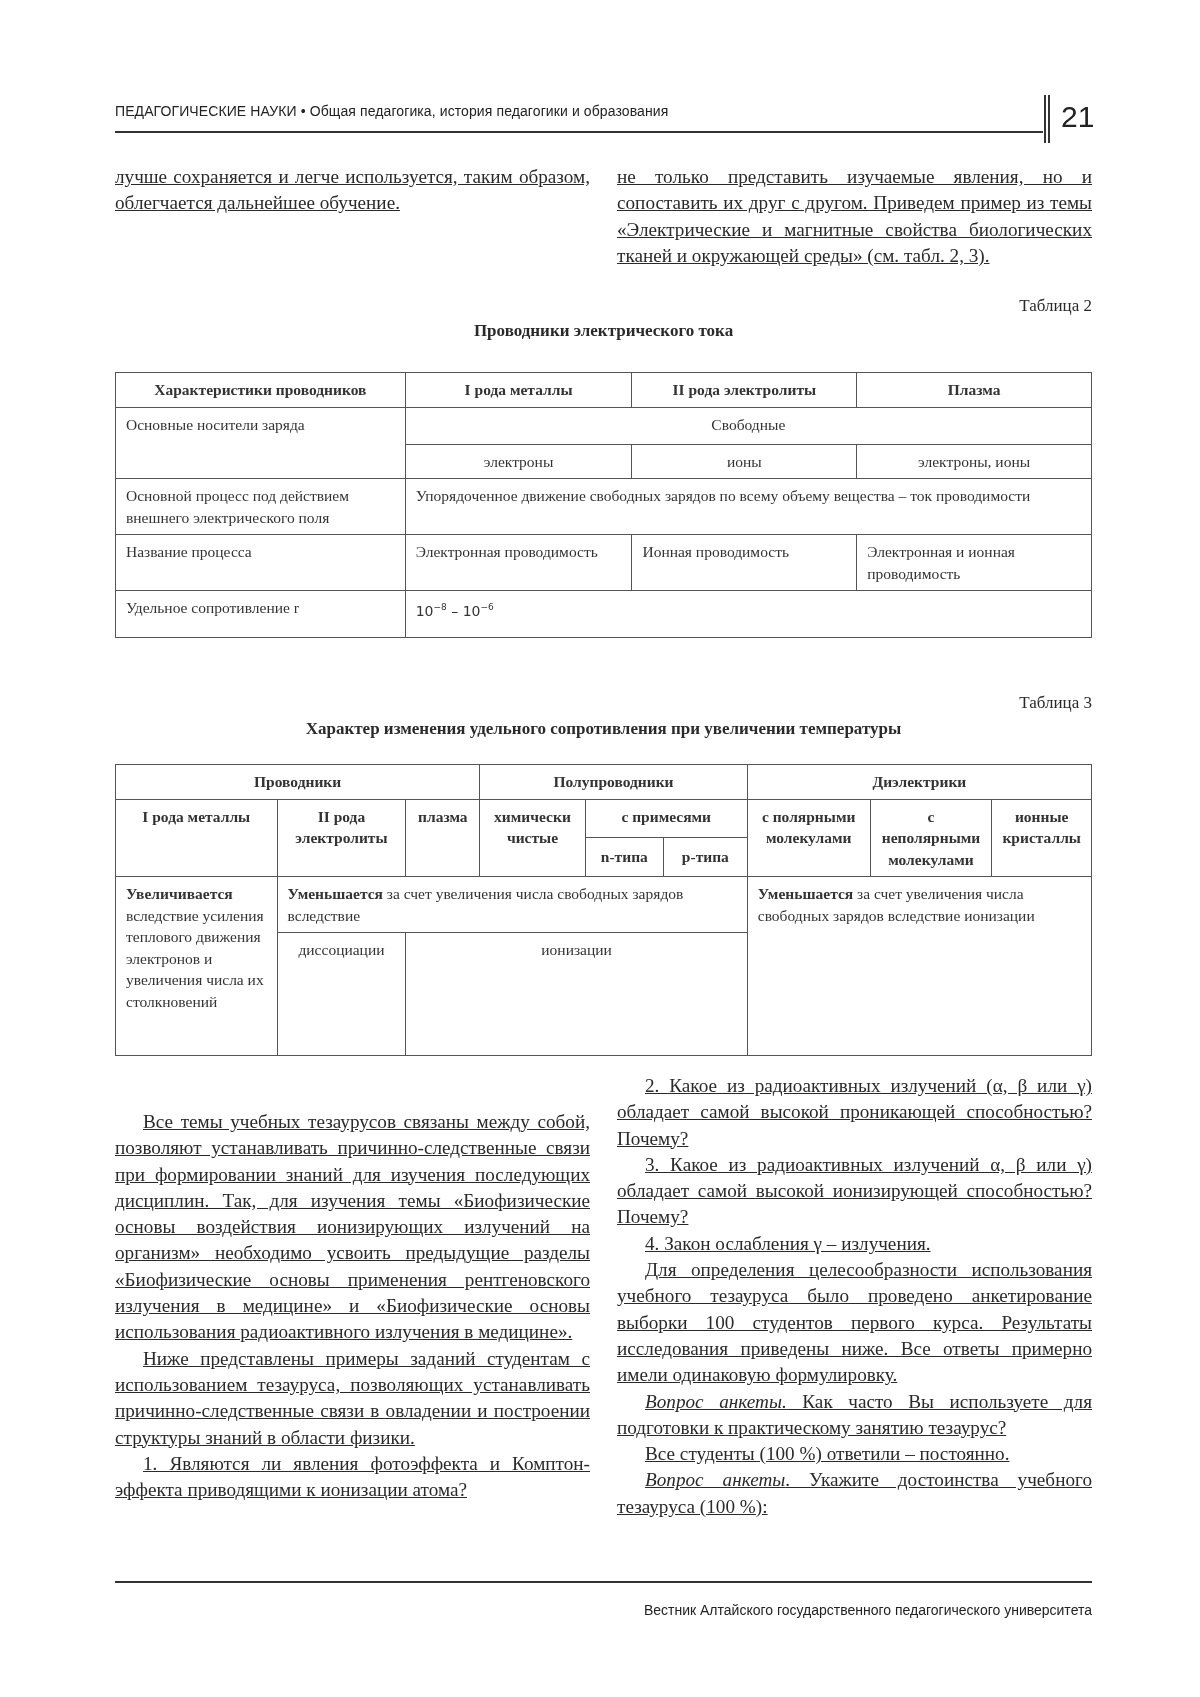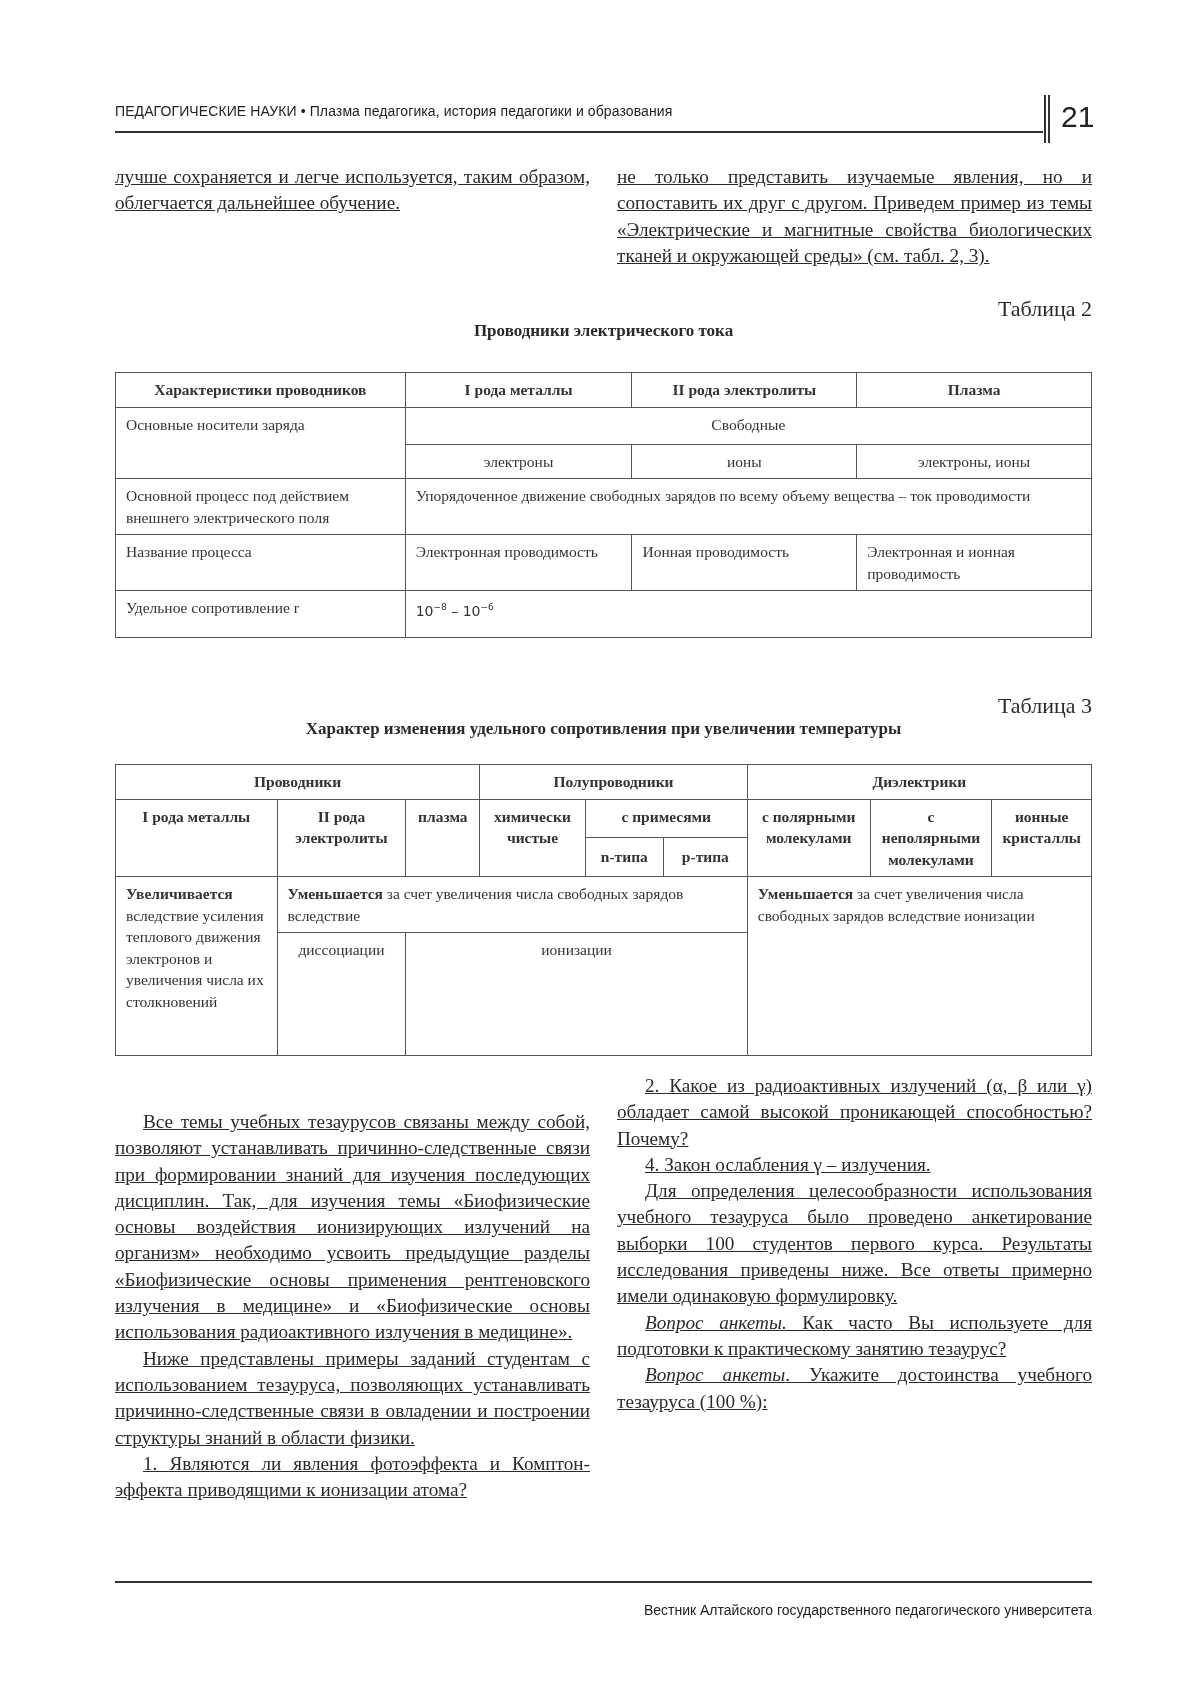--- a/index.html
+++ b/index.html
@@ -14,40 +14,40 @@
   .page-num { position: absolute; left: 1061px; top: 100px; font-size: 30px; color: #222; }
 
   
   .col { position: absolute; width: 475px; font-size: 19.2px; line-height: 26.3px; text-align: justify; text-decoration: underline; }
   .col p { margin: 0; }
   .col p.ind { text-indent: 28px; }
   .col-left { left: 115px; }
   .col-right { left: 617px; }
   .it { font-style: italic; }
 
-  .table-label { position: absolute; right: 108px; font-size: 22px; }
+  .table-label { position: absolute; right: 108px; font-size: 17px; }
   .table-title { position: absolute; left: 115px; width: 977px; text-align: center; font-size: 17px; font-weight: bold; }
 
   table.t { position: absolute; left: 115px; width: 977px; border-collapse: collapse; font-size: 15.5px; line-height: 21.5px; }
   table.t td { border: 1.5px solid #555; padding: 6px 10px; vertical-align: top; color: #333; }
   table.t td.c { text-align: center; }
   table.t td.b { font-weight: bold; }
   table.t td.mid { vertical-align: middle; }
   .sup { font-family: "DejaVu Sans", sans-serif; font-size: 14px; }
   .sup sup { font-size: 9px; }
 
   
   .foot-rule { position: absolute; left: 115px; top: 1581px; width: 977px; height: 2px; background: #333; }
   .foot-text { position: absolute; right: 108px; top: 1602px; font-size: 14px; color: #222; }
 </style>
 </head>
 <body>
 
 <div class="running-head sans">
-  <span>ПЕДАГОГИЧЕСКИЕ НАУКИ</span><span> • </span><span>Плазма педагогика, история педагогики и образования</span>
+  <span>ПЕДАГОГИЧЕСКИЕ НАУКИ</span><span> • </span><span>Общая педагогика, история педагогики и образования</span>
 </div>
 <div class="head-rule"></div>
 <div class="head-bars"></div>
 <div class="page-num sans">21</div>
 
 <div class="col col-left serif" style="top:164px;">
   <p>лучше сохраняется и легче используется, таким образом, облегчается дальнейшее обучение.</p>
 </div>
 <div class="col col-right serif" style="top:164px;">
   <p>не только представить изучаемые явления, но и сопоставить их друг с другом. Приведем пример из темы «Электрические и магнитные свойства биологических тканей и окружающей среды» (см. табл. 2, 3).</p>
@@ -145,20 +145,22 @@
 </tbody>
   </table>
 
 <div class="col col-left serif" style="top:1073px;margin-top:36px;">
   <p class="ind">Все темы учебных тезаурусов связаны между собой, позволяют устанавливать причинно-следственные связи при формировании знаний для изучения последующих дисциплин. Так, для изучения темы «Биофизические основы воздействия ионизирующих излучений на организм» необходимо усвоить предыдущие разделы «Биофизические основы применения рентгеновского излучения в медицине» и «Биофизические основы использования радиоактивного излучения в медицине».</p>
   <p class="ind">Ниже представлены примеры заданий студентам с использованием тезауруса, позволяющих устанавливать причинно-следственные связи в овладении и построении структуры знаний в области физики.</p>
   <p class="ind">1. Являются ли явления фотоэффекта и Комптон-эффекта приводящими к ионизации атома?</p>
 </div>
 <div class="col col-right serif" style="top:1073px;">
   <p class="ind">2. Какое из радиоактивных излучений (α, β или γ) обладает самой высокой проникающей способностью? Почему?</p>
+  <p class="ind">3. Какое из радиоактивных излучений α, β или γ) обладает самой высокой ионизирующей способностью? Почему?</p>
   <p class="ind">4. Закон ослабления γ – излучения.</p>
   <p class="ind">Для определения целесообразности использования учебного тезауруса было проведено анкетирование выборки 100 студентов первого курса. Результаты исследования приведены ниже. Все ответы примерно имели одинаковую формулировку.</p>
   <p class="ind"><span class="it">Вопрос анкеты.</span><span>  Как часто Вы используете для подготовки к практическому занятию тезаурус?</span></p>
+  <p class="ind">Все студенты (100 %) ответили – постоянно.</p>
   <p class="ind"><span class="it">Вопрос анкеты</span><span>. Укажите достоинства учебного тезауруса (100 %):</span></p>
 </div>
 
 <div class="foot-rule"></div>
 <div class="foot-text sans">Вестник Алтайского государственного педагогического университета</div>
 
 </body></html>

